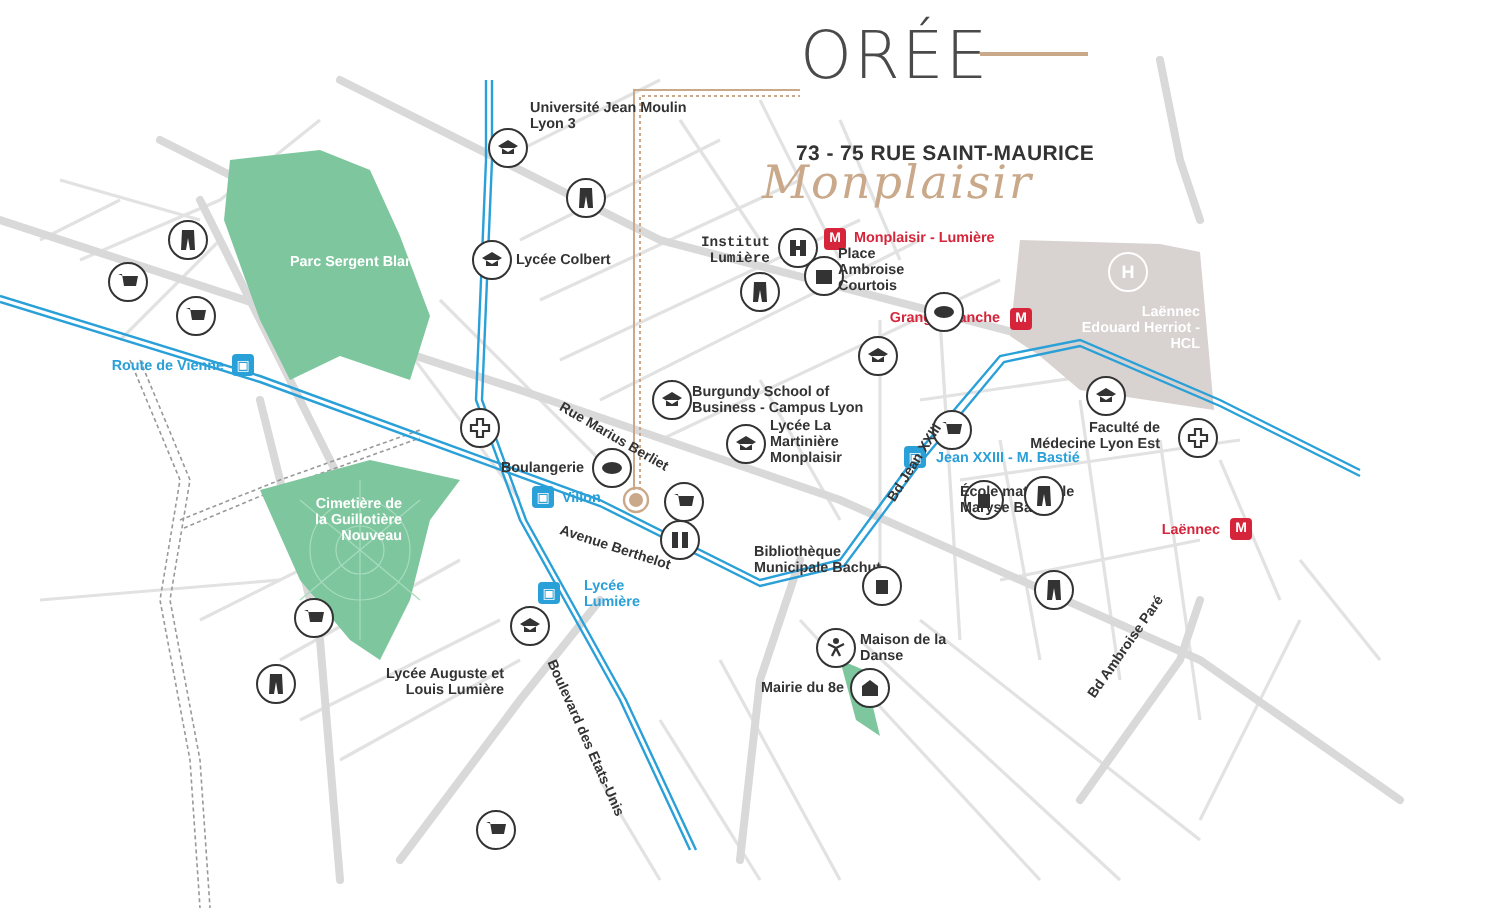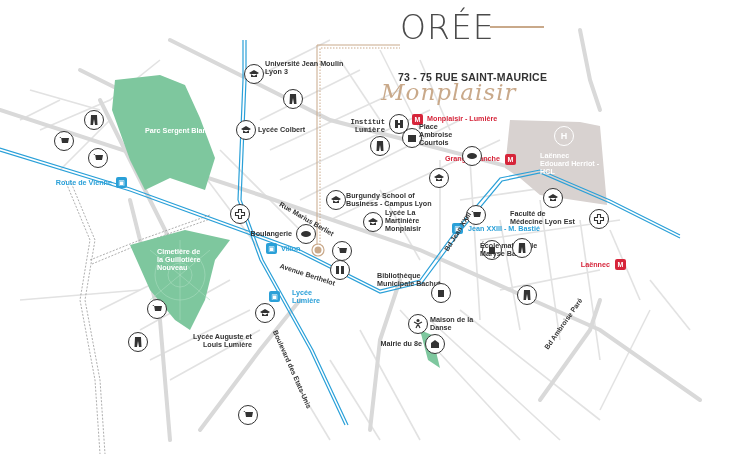--- a/index.html
+++ b/index.html
@@ -1,19 +1,19 @@
 <!DOCTYPE html>
 <html><head>
 <meta charset="utf-8">
 <style>
   html,body{margin:0;padding:0;background:#fff;}
   body{width:751px;height:454px;overflow:hidden;position:relative;font-family:"Liberation Sans","DejaVu Sans",sans-serif;}
   #map{position:absolute;left:0;top:0;width:751px;height:454px;}
   .lbl{position:absolute;font-size:7.2px;font-weight:700;color:#333;line-height:8px;white-space:nowrap;}
-  .lbl.c{text-align:left;}
+  .lbl.c{text-align:right;}
   .lbl.r{text-align:right;}
   .lbl.white{color:#fff;}
   .lbl.blue{color:#2aa0d8;}
   .lbl.red{color:#d6253a;}
   .street{position:absolute;font-size:7px;font-weight:700;color:#333;white-space:nowrap;transform-origin:left center;}
   .poi{position:absolute;width:20px;height:20px;border:1.3px solid #333;border-radius:50%;background:#fff;box-sizing:border-box;display:flex;align-items:center;justify-content:center;}
   .poi svg{width:12px;height:12px;}
   .badge{position:absolute;width:11px;height:11px;border-radius:2px;color:#fff;font-size:7px;font-weight:700;display:flex;align-items:center;justify-content:center;}
   .badge.m{background:#d6253a;}
   .badge.t{background:#2aa0d8;}
@@ -139,21 +139,21 @@
 <div class="badge t" style="left:269px;top:291px;">▣</div>
 <div class="lbl blue" style="left:292px;top:289px;width:30px;white-space:normal;">Lycée Lumière</div>
 <div class="badge t" style="left:452px;top:223px;">▣</div>
 <div class="lbl blue" style="left:468px;top:225px;">Jean XXIII - M. Bastié</div>
 
 <div class="poi" style="left:244px;top:64px;">
     <svg viewBox="0 0 12 12">
       <path d="M1 5 L6 2 L11 5 L6 8Z M3 6 V9 H9 V6" fill="#333"></path>
     </svg>
   </div>
-<div class="lbl" style="left:265px;top:60px;white-space:normal;width:80px;">Université Jean Moulin Lyon 3</div>
+<div class="lbl" style="left:265px;top:50px;white-space:normal;width:80px;">Université Jean Moulin Lyon 3</div>
 <div class="poi" style="left:236px;top:120px;">
     <svg viewBox="0 0 12 12">
       <path d="M1 5 L6 2 L11 5 L6 8Z M3 6 V9 H9 V6" fill="#333"></path>
     </svg>
   </div>
 <div class="lbl" style="left:258px;top:126px;">Lycée Colbert</div>
 <div class="poi" style="left:429px;top:168px;">
     <svg viewBox="0 0 12 12">
       <path d="M1 5 L6 2 L11 5 L6 8Z M3 6 V9 H9 V6" fill="#333"></path>
     </svg>

